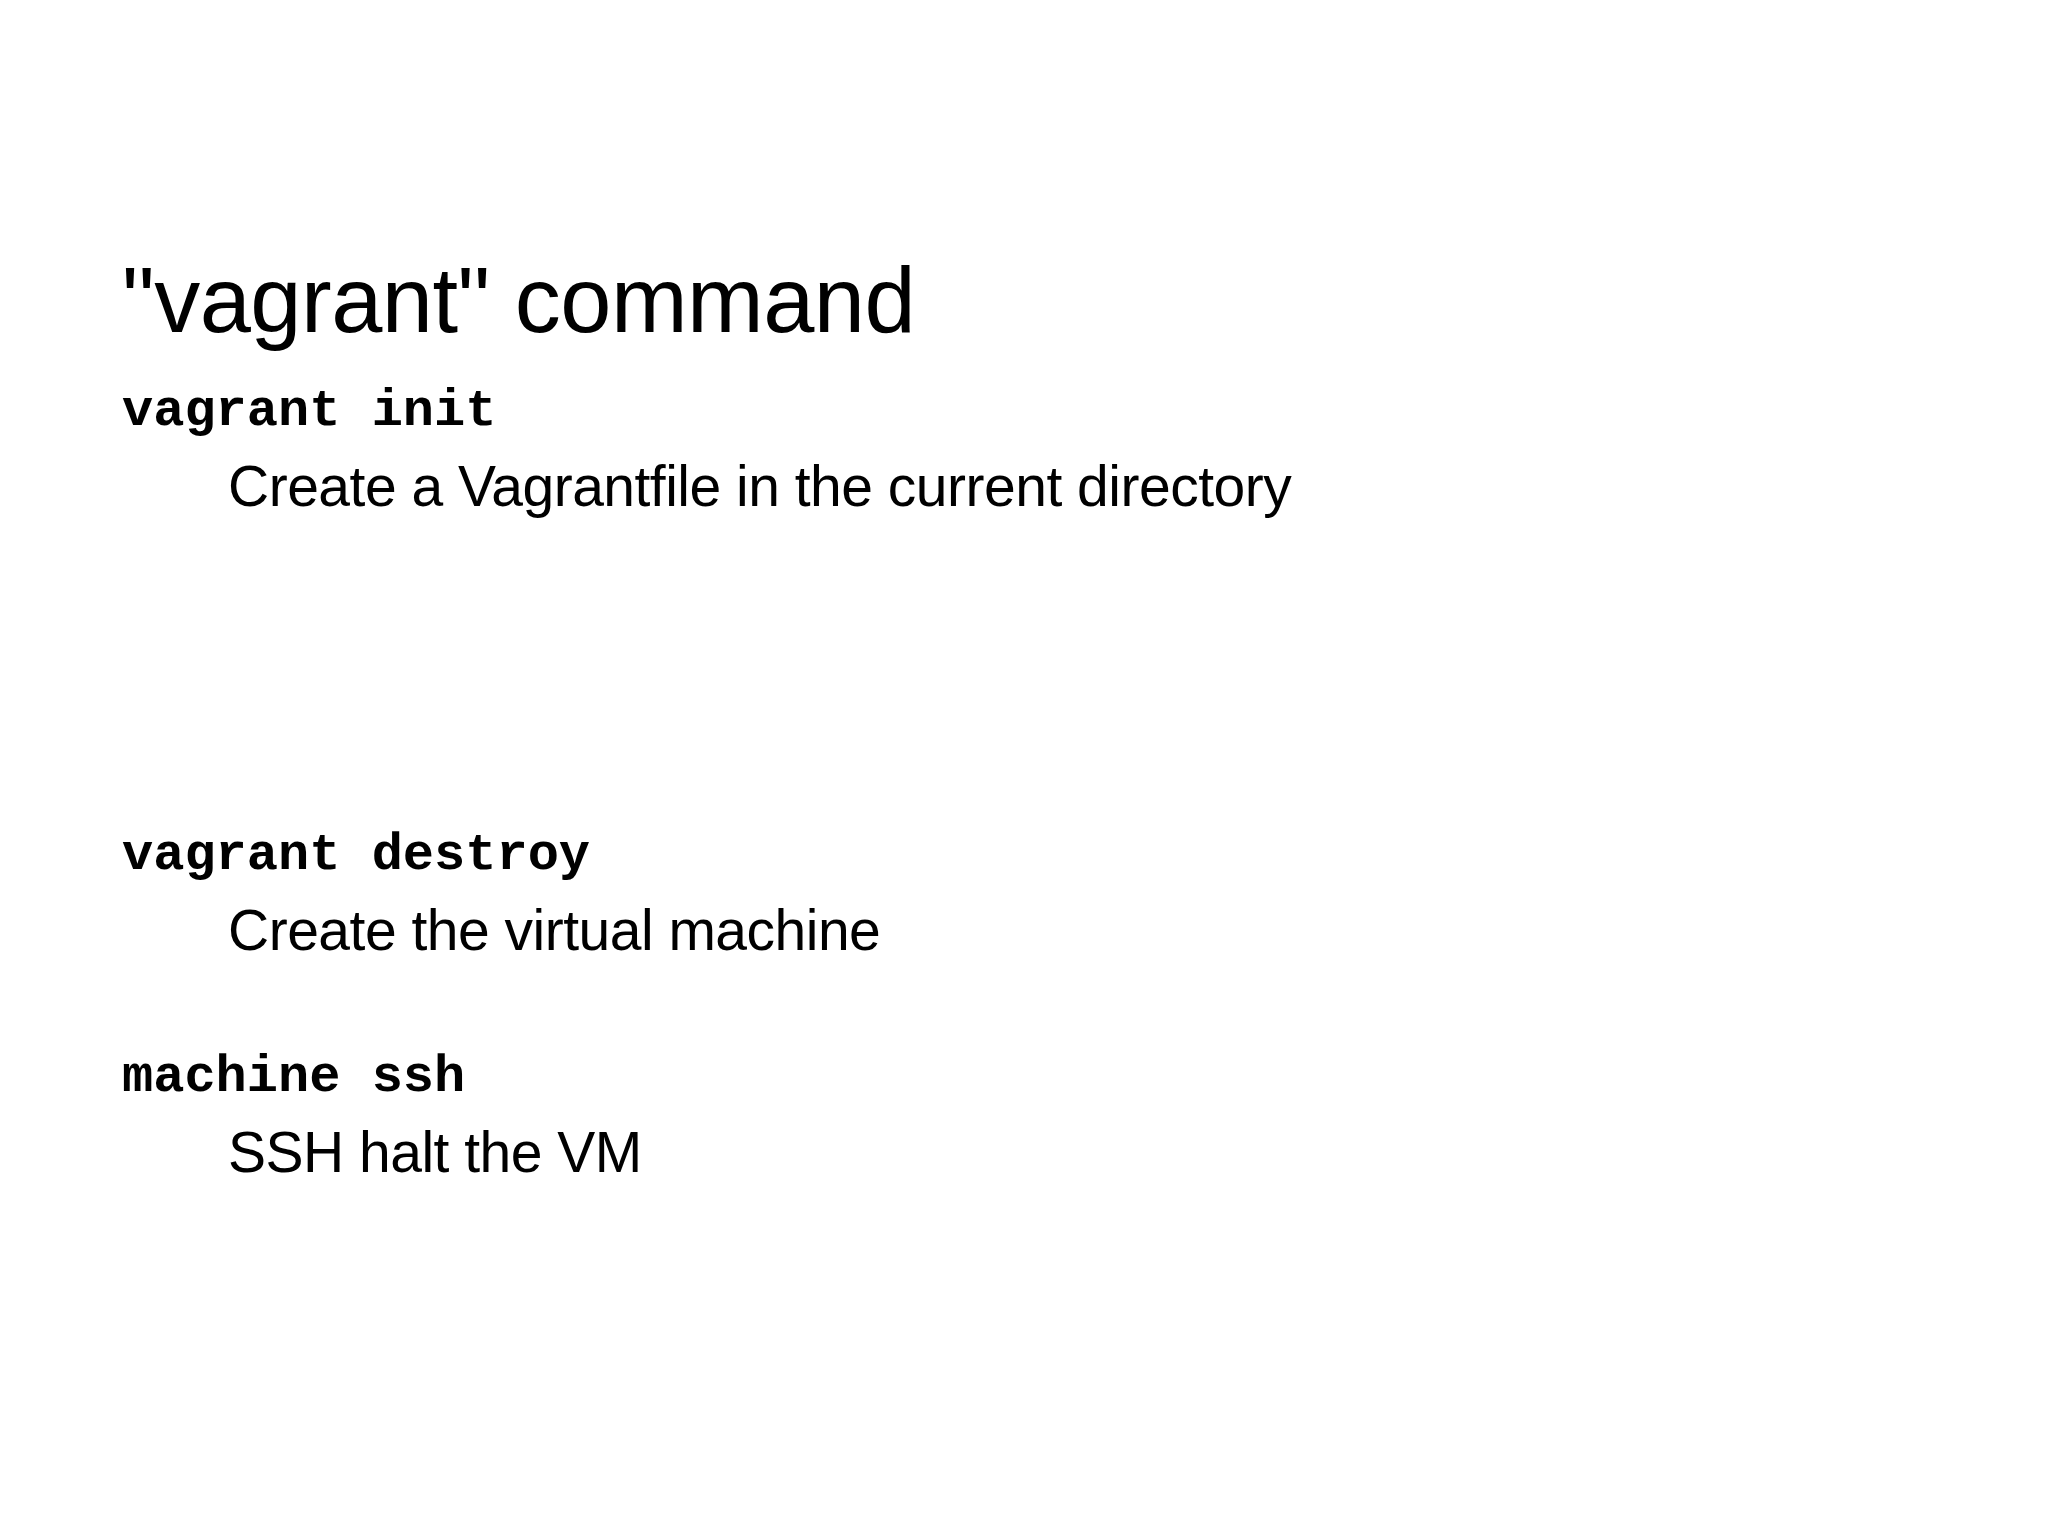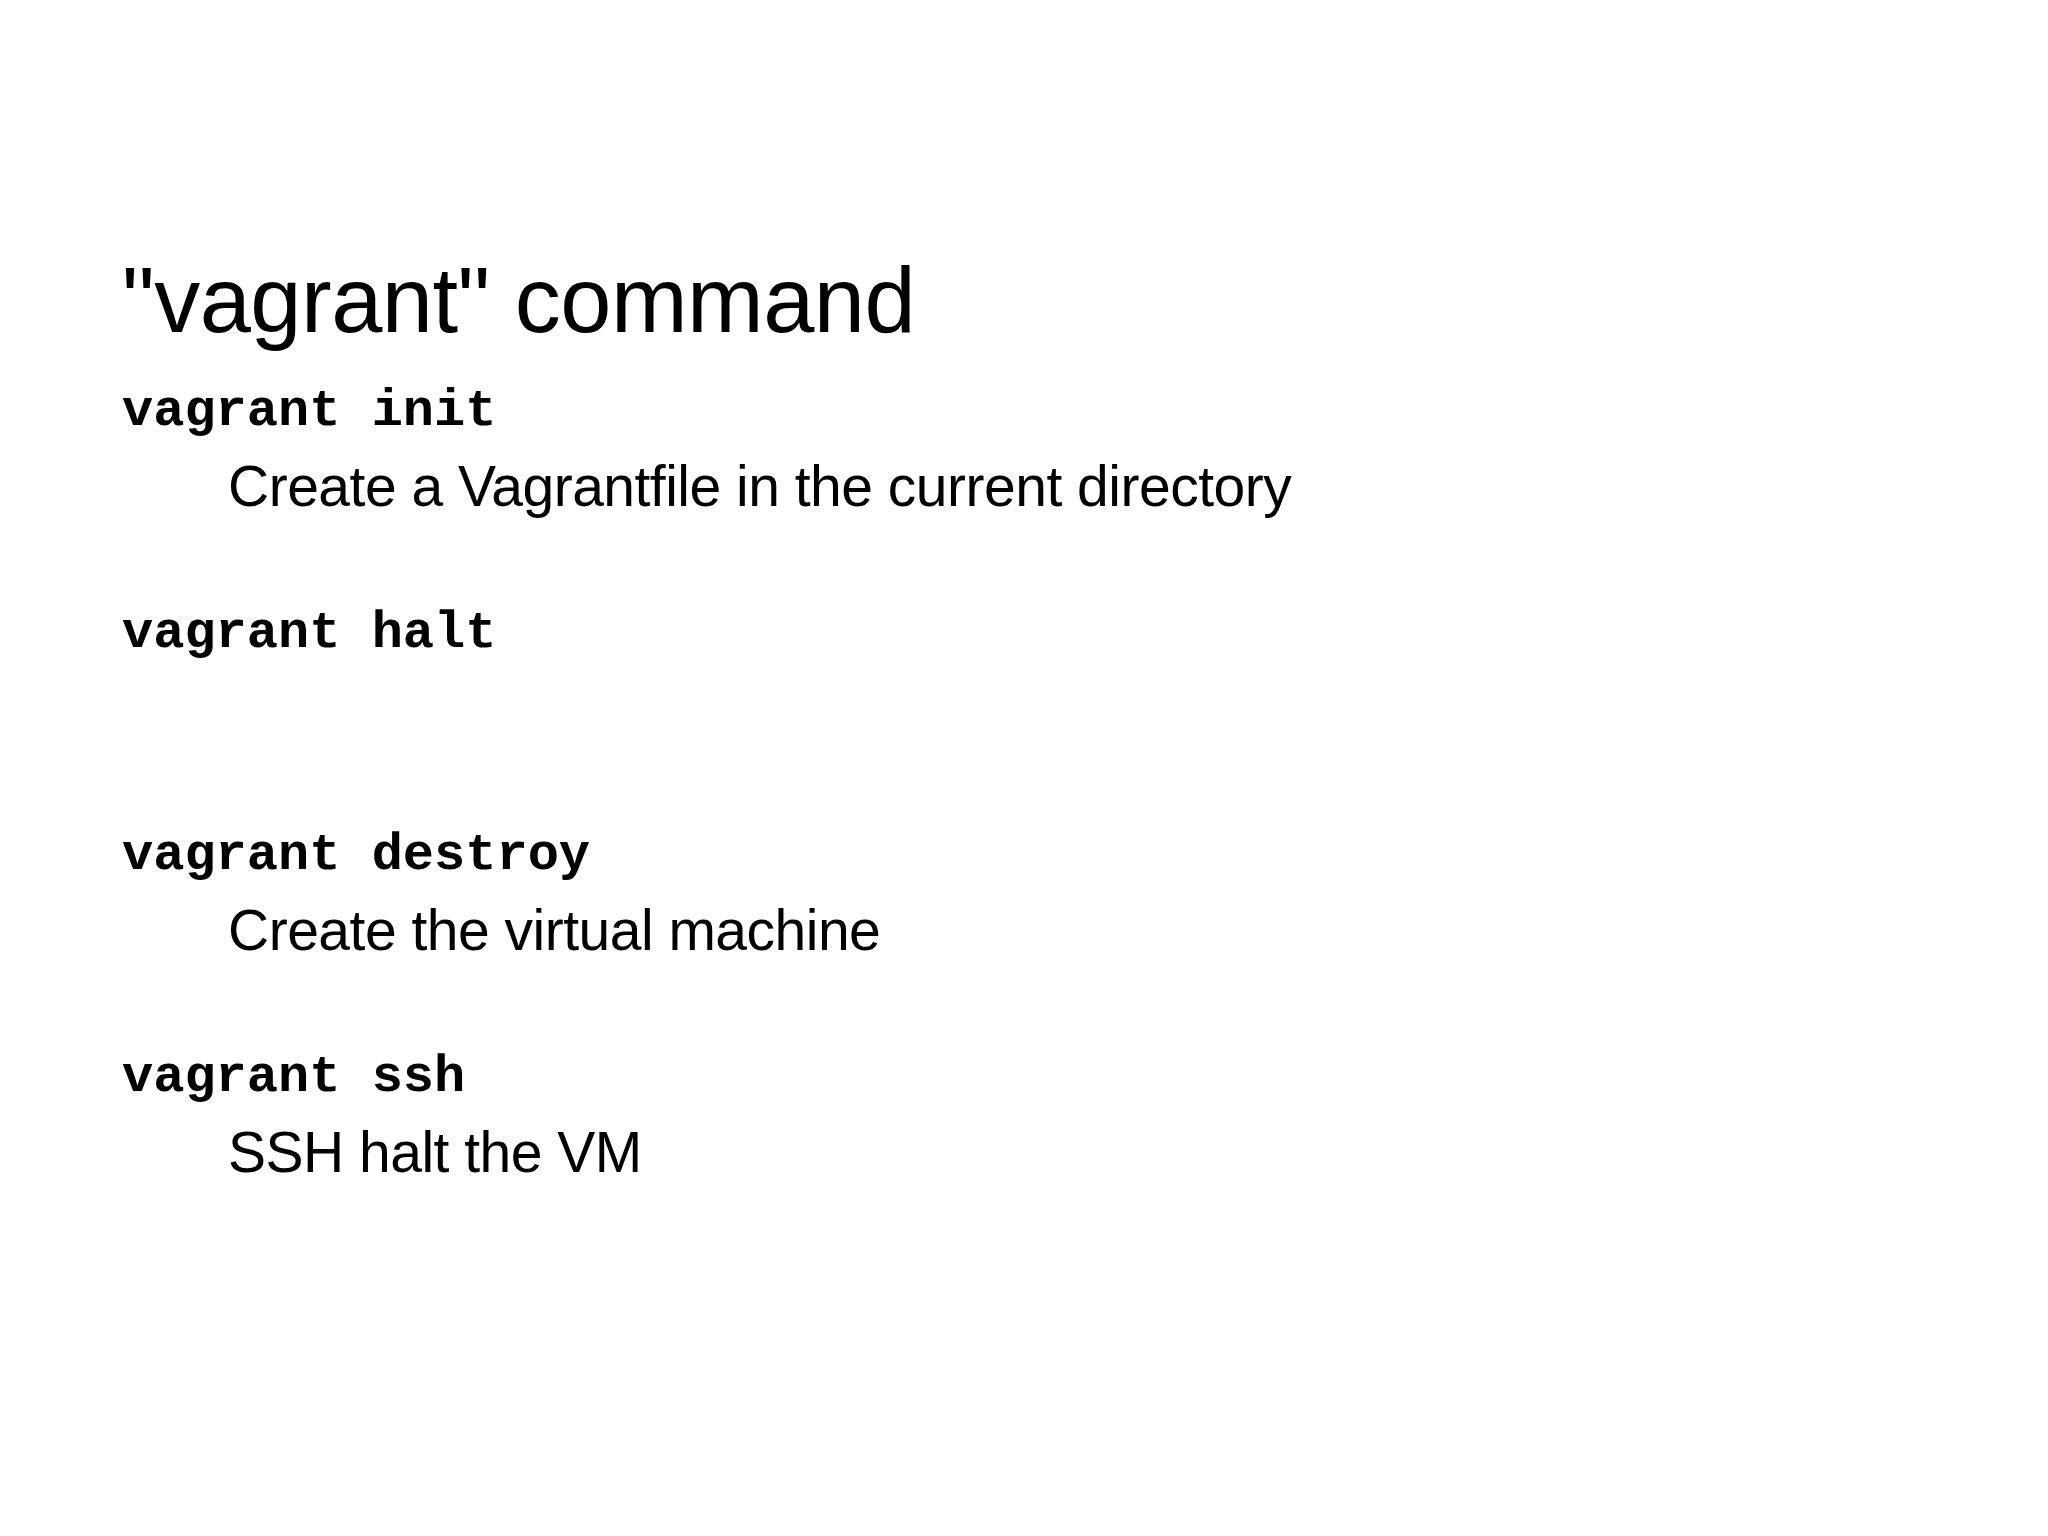--- a/index.html
+++ b/index.html
@@ -83,27 +83,26 @@
 
   <div id="command-list">
 
     <div class="command-block">
       <div class="command-name">vagrant init</div>
       <div class="command-desc">Create a Vagrantfile in the current directory</div>
     </div>
 
 
     <div class="command-block">
-      <div class="command-name">vagrant halt</div>
     </div>
 
     <div class="command-block">
       <div class="command-name">vagrant destroy</div>
       <div class="command-desc">Create the virtual machine</div>
     </div>
 
     <div class="command-block">
-      <div class="command-name">vagrant ssh</div>
+      <div class="command-name">machine ssh</div>
       <div class="command-desc">SSH halt the VM</div>
     </div>
 
   </div>
 </div>
 
 </body></html>

